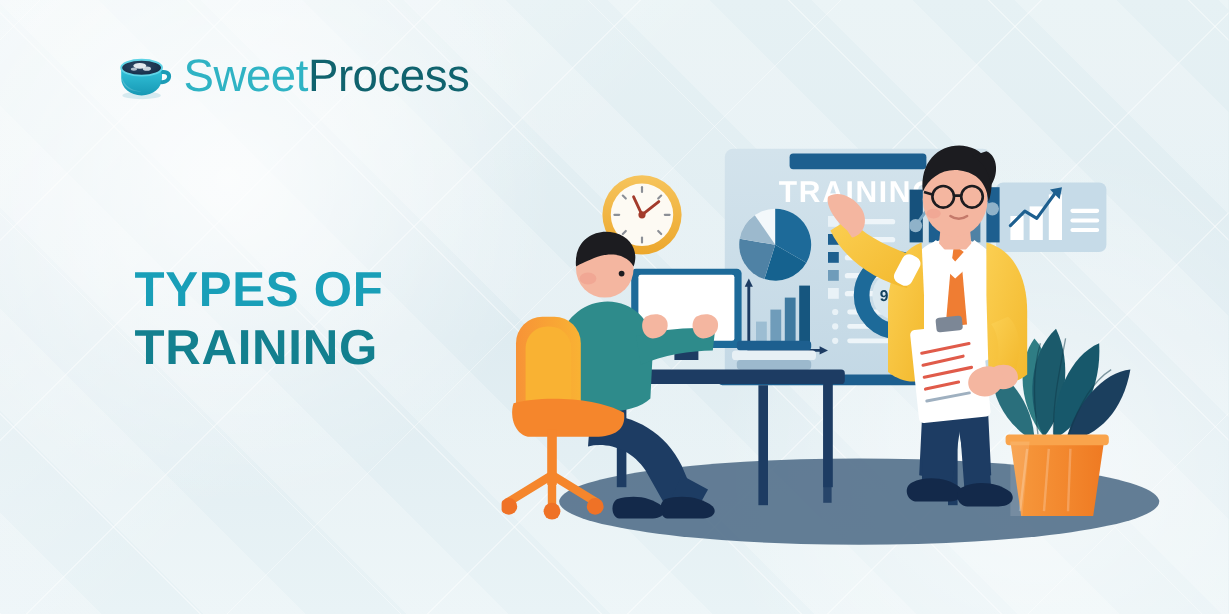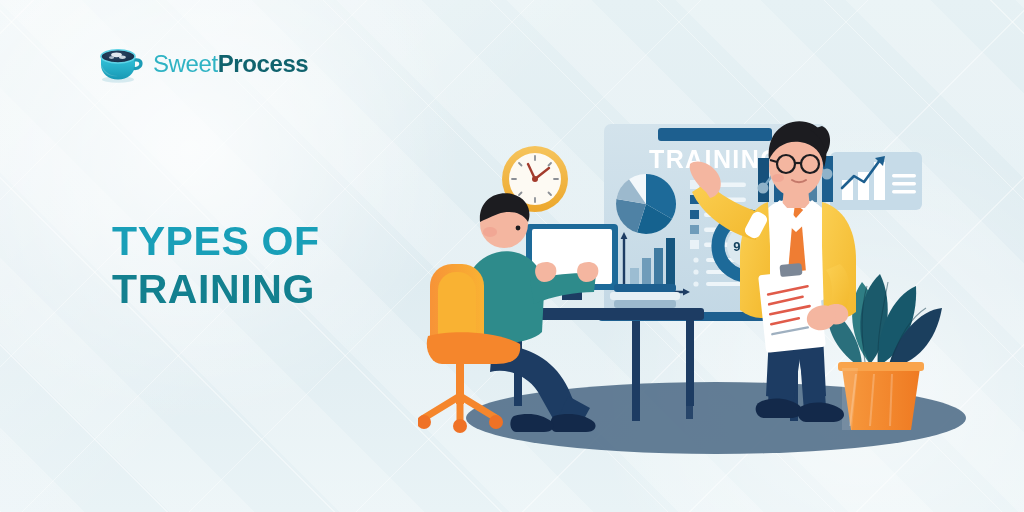--- a/index.html
+++ b/index.html
@@ -31,25 +31,25 @@
   .bg-glow2{
     position:absolute;right:-160px;bottom:-200px;width:640px;height:640px;
     background:radial-gradient(circle at 50% 50%, rgba(255,255,255,.55), rgba(255,255,255,0) 60%);
     pointer-events:none;
   }
 
   
   #logo{position:absolute;left:98px;top:44px;display:flex;align-items:center;gap:9px;}
   #logo .cup{width:46px;height:40px;position:relative;flex:0 0 auto;}
   #logo .wordmark{
-    font-size:24px;letter-spacing:-.4px;white-space:nowrap;line-height:1;
+    font-size:38px;letter-spacing:-.4px;white-space:nowrap;line-height:1;
     display:flex;align-items:baseline;
   }
   #logo .w-sweet{color:#2fb3c4;font-weight:400;}
-  #logo .w-process{color:#10636e;font-weight:700;}
+  #logo .w-process{color:#10636e;font-weight:400;}
 
   
   #headline{
     position:absolute;left:112px;top:218px;
     font-size:41px;font-weight:700;line-height:1.16;letter-spacing:.6px;
     text-transform:uppercase;
   }
   #headline .l1{color:#199fb8;}
   #headline .l2{color:#13808f;}
   #headline .l3{color:#10707e;}

